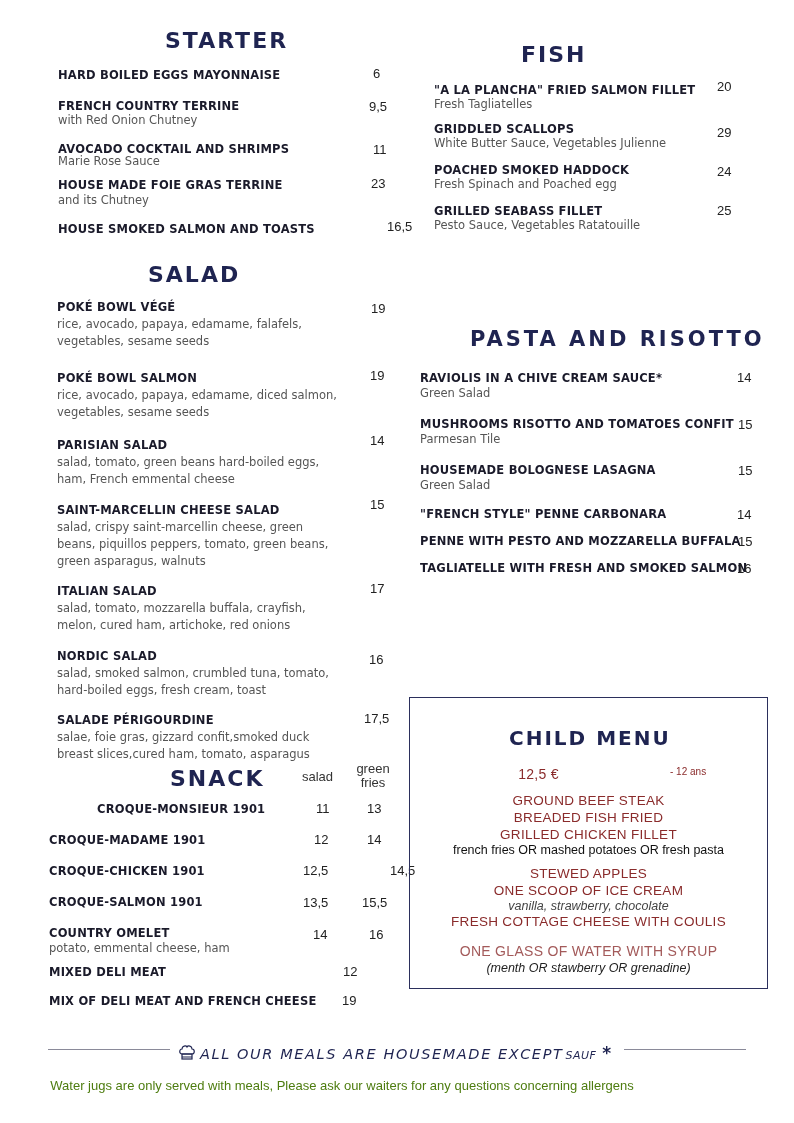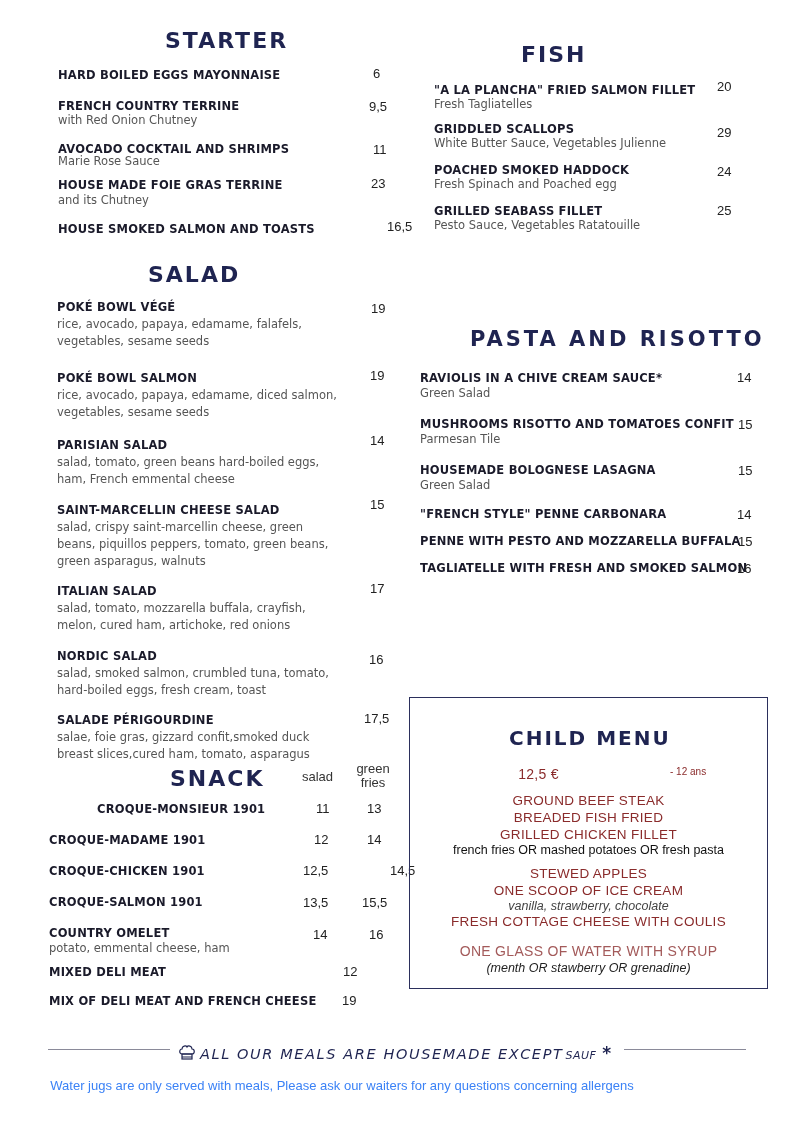--- a/index.html
+++ b/index.html
@@ -78,21 +78,21 @@
     font-style: italic; font-size: 14.5px; letter-spacing: 1.6px;
   }
   .footer-banner .sauf {
     font-style: italic; font-size: 11px; margin-left: 2px; letter-spacing: 0.5px;
   }
   .footer-banner .star { font-size: 17px; margin-left: 6px; font-weight: bold; }
   .footer-note {
     position: absolute; top: 1078px; left: 0; width: 684px;
     text-align: center;
     font-family: "Liberation Sans", sans-serif;
-    font-size: 13px; color: #3b82f6;
+    font-size: 13px; color: #4d7c0f;
   }
 </style>
 </head>
 <body>
 
 <div class="heading" style="left:165px; top:28px;">STARTER</div>
 
 <div class="item" style="left:58px; top:68px;">
   <div class="name">HARD BOILED EGGS MAYONNAISE</div>
 </div>

